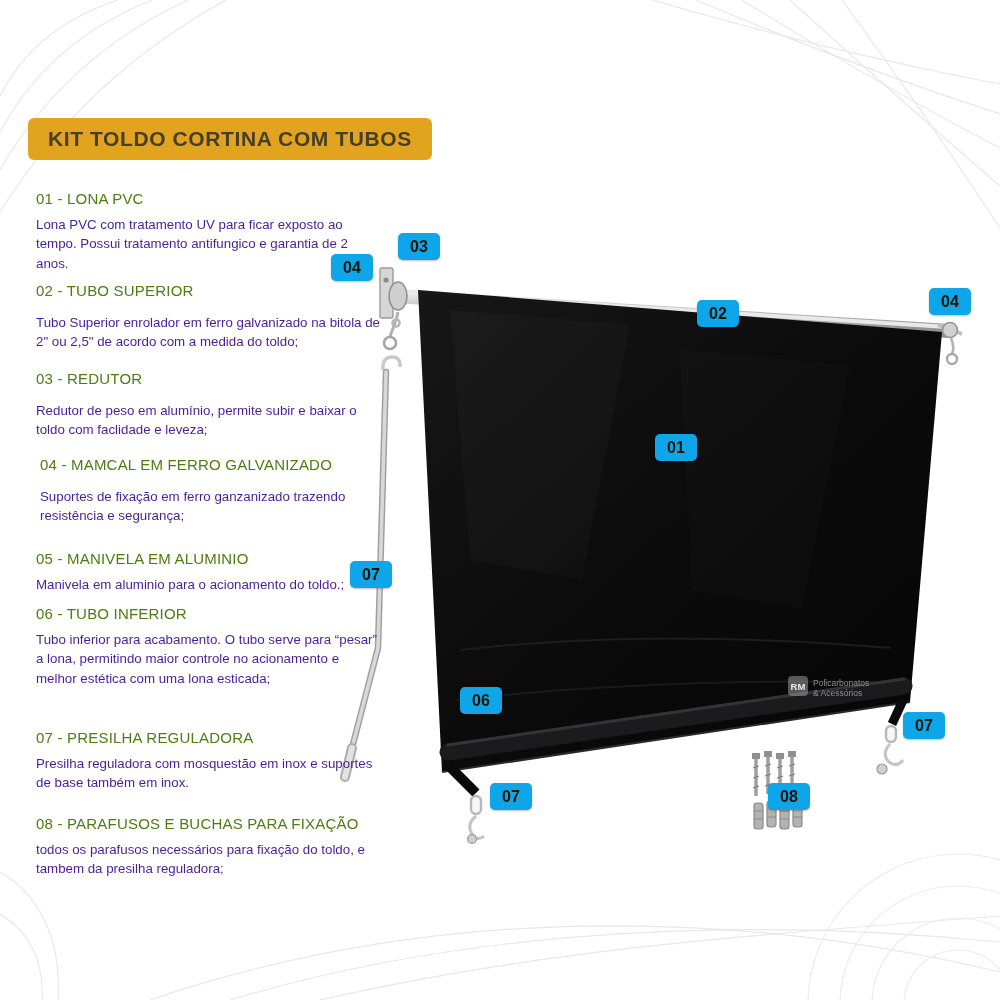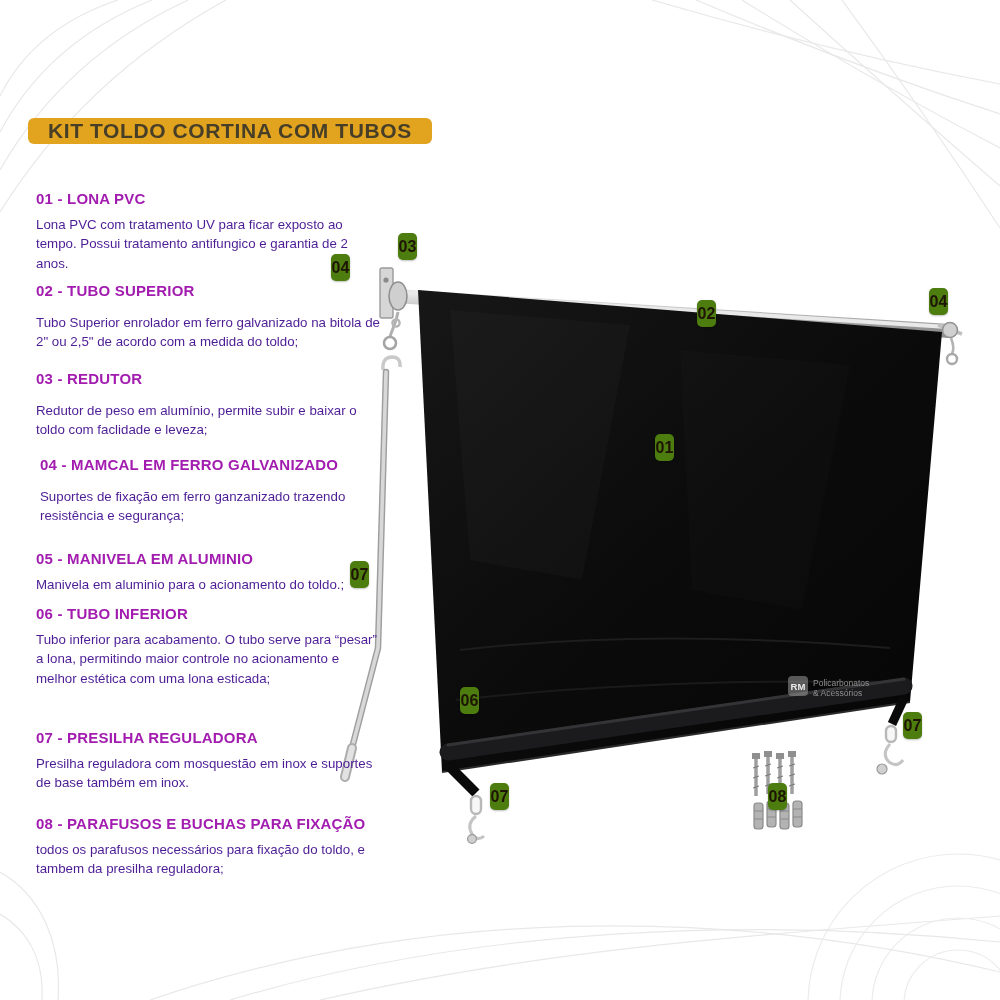--- a/index.html
+++ b/index.html
@@ -3,29 +3,29 @@
 <meta charset="utf-8">
 <style>
   html,body{margin:0;padding:0;}
   body{font-family:"Liberation Sans", sans-serif; background:#f4f4f4;}
   .page{position:relative; width:1000px; height:1000px; background:#ffffff; overflow:hidden; margin:0 auto;}
   svg.bg{position:absolute; left:0; top:0; z-index:0;}
   .title-box{
     position:absolute; left:28px; top:118px; z-index:3;
     background:#e2a41f; color:#473e28;
     font-size:21px; font-weight:700; letter-spacing:.6px;
-    padding:1px 20px; border-radius:6px;
+    padding:9px 20px; border-radius:6px;
   }
   .section{position:absolute; left:36px; width:344px; z-index:3;}
-  .section h3{margin:0 0 6px 0; font-size:15px; font-weight:700; color:#a21caf; letter-spacing:.2px; line-height:1.3;}
+  .section h3{margin:0 0 6px 0; font-size:15px; font-weight:400; color:#4d7c0f; letter-spacing:.2px; line-height:1.3;}
   .section p{margin:0; font-size:13.3px; color:#4c1d95; line-height:1.5;}
   .section.gap p{margin-top:12px;}
   .badge{
-    position:absolute; z-index:5; width:19px; height:27px;
-    background:#4d7c0f; color:#1d1403;
+    position:absolute; z-index:5; width:42px; height:27px;
+    background:#0ea5e9; color:#1d1403;
     border-radius:5px; font-size:16px; font-weight:700;
     display:flex; align-items:center; justify-content:center;
     box-shadow:0 1px 2px rgba(0,0,0,.25);
   }
   svg.product{position:absolute; left:330px; top:230px; z-index:2;}
 </style>
 </head>
 <body>
 
 <div class="page">

